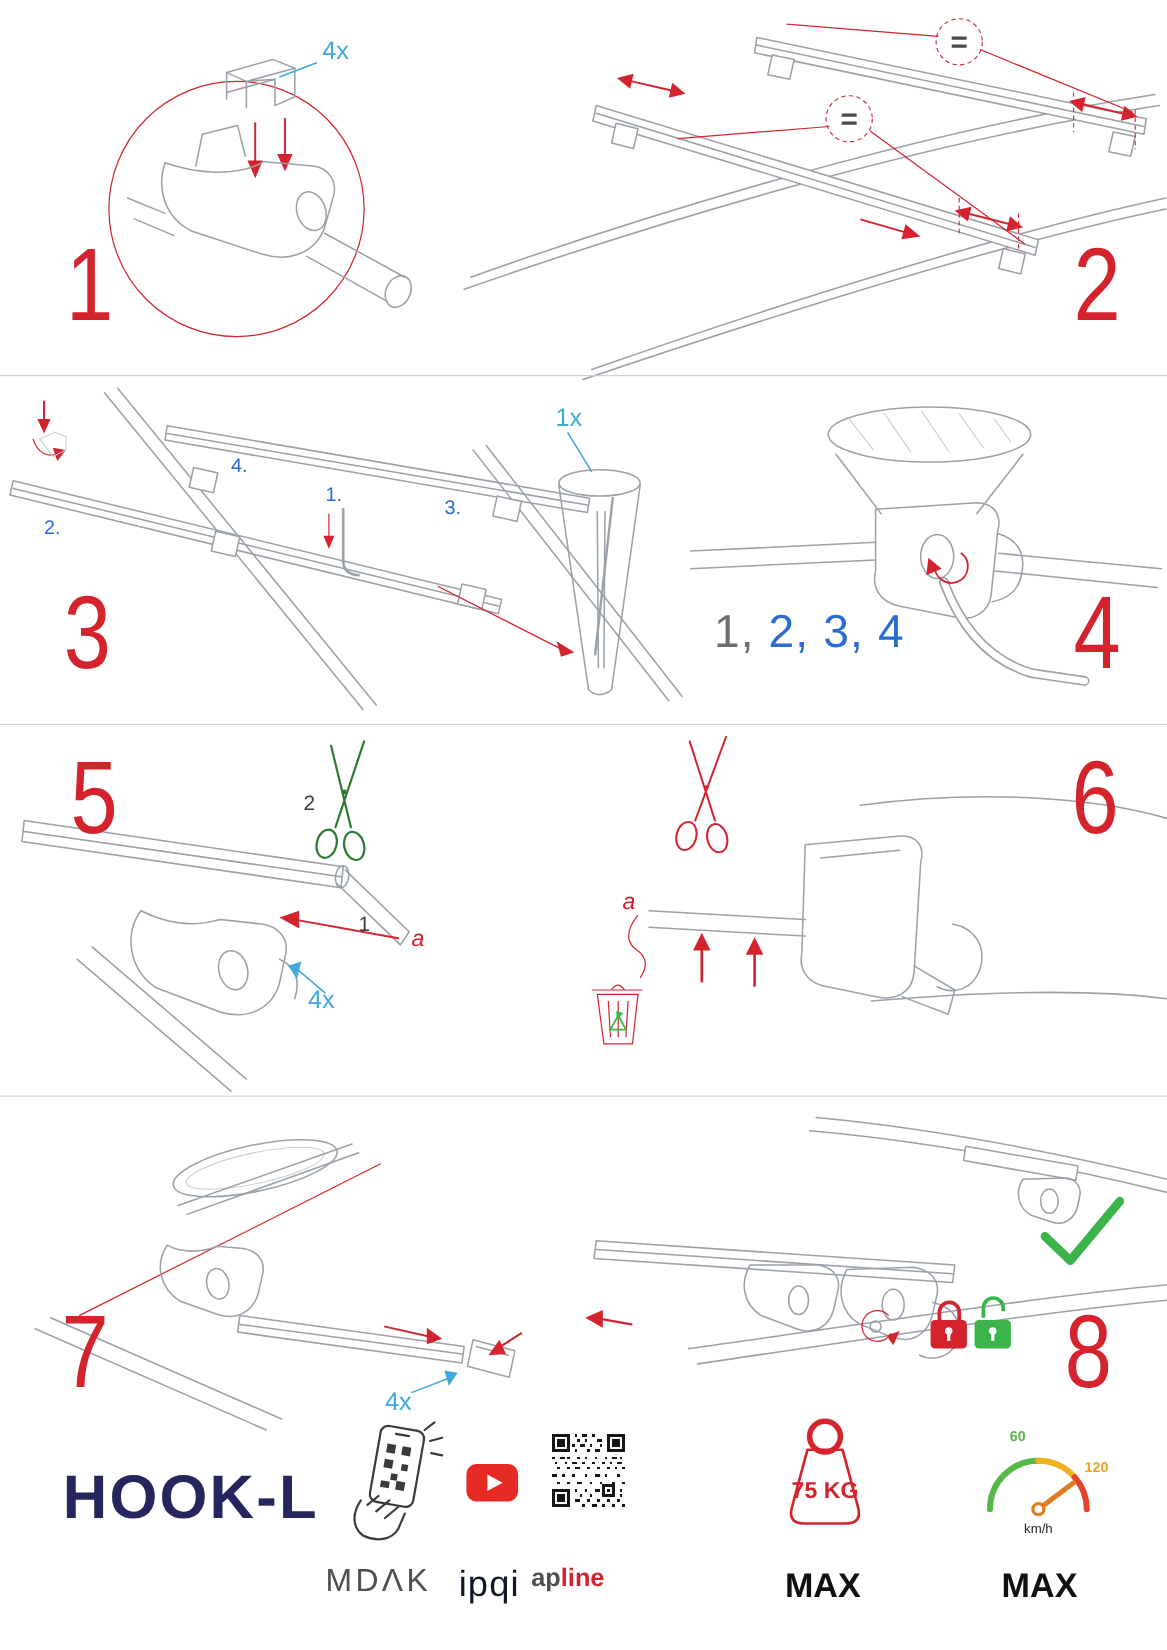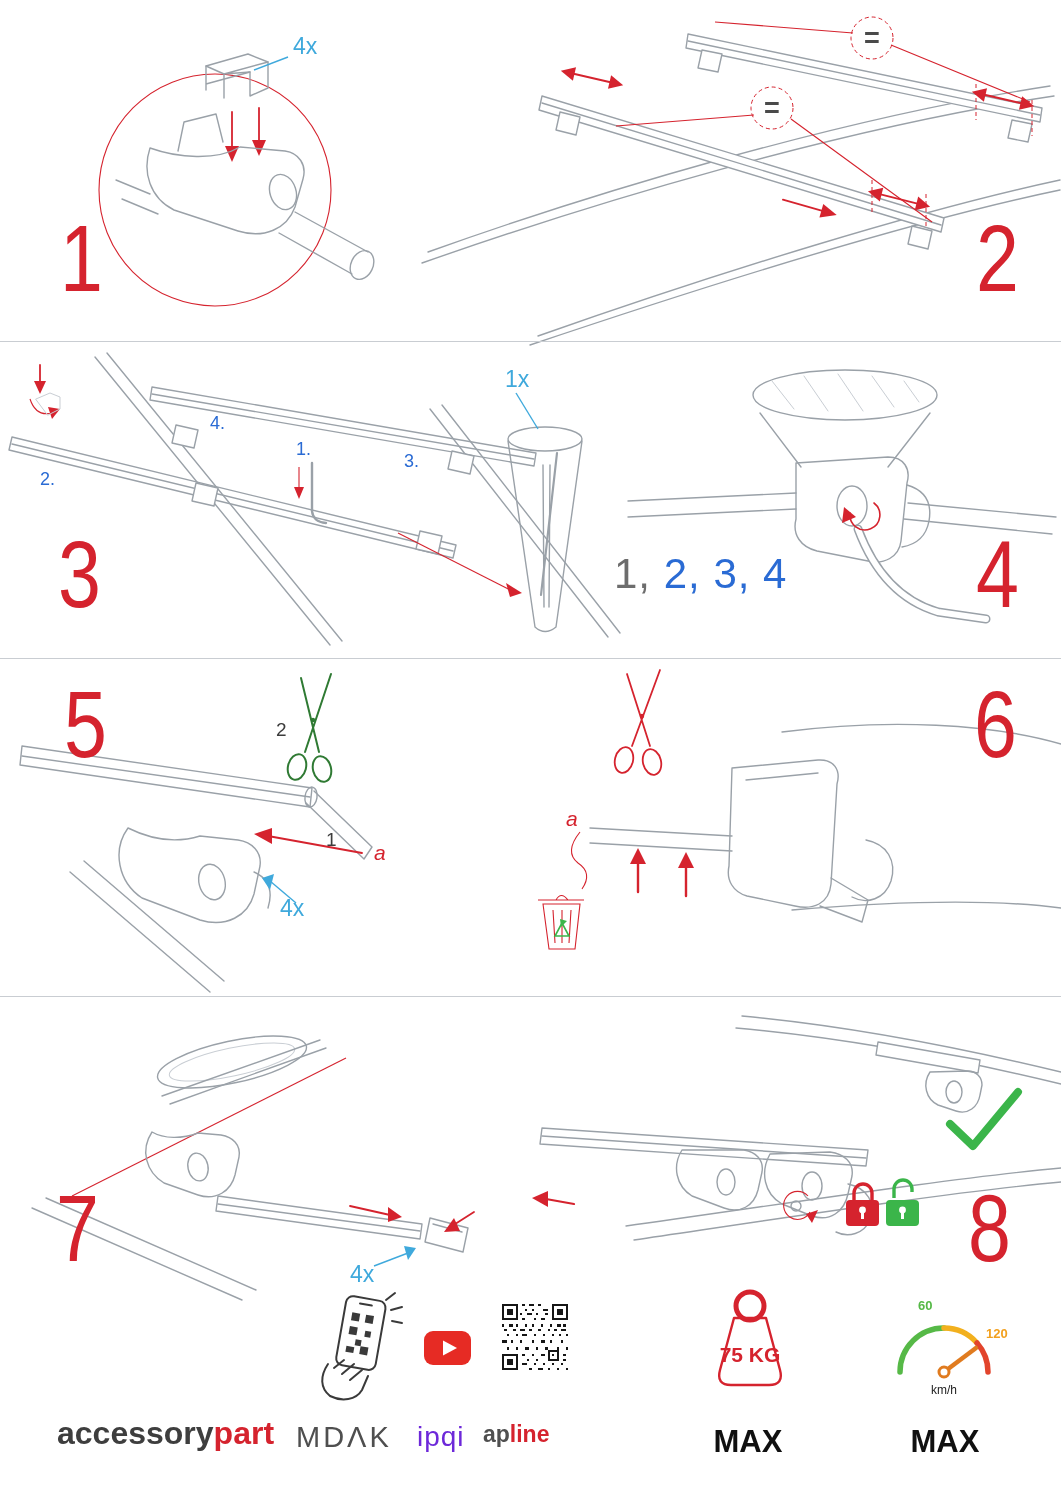--- a/index.html
+++ b/index.html
@@ -29,30 +29,30 @@
   .ytf{fill:var(--ytred)}
   
   text{font-family:"Liberation Sans",sans-serif}
   .txt-blue{fill:var(--blue);font-size:23px}
   .txt-deepblue{fill:var(--deepblue);font-size:18px}
   .txt-dark{fill:#3c3c3c;font-size:19px}
   .txt-red-a{fill:var(--red);font-size:21px;font-style:italic}
   .eqtxt{fill:#4a4a4a;font-size:27px;font-weight:bold}
   .wtxt{fill:var(--red);font-size:21px;font-weight:bold}
   
-  .seq{position:absolute;left:614px;top:550px;font-size:42px;letter-spacing:1px}
+  .seq{position:absolute;left:649px;top:550px;font-size:42px;letter-spacing:1px}
   .seq .done{color:#6d6d6d}
   .seq .todo{color:var(--deepblue)}
   
   .brand{position:absolute;left:57px;top:1330px;font-size:56px;font-weight:700;color:var(--navy);letter-spacing:2px;line-height:1.1}
   .brand-sub{position:absolute;left:57px;top:1416px;font-size:32px;font-weight:700;line-height:1.1}
   .brand-sub .g{color:#3e3e3e}
   .brand-sub .r{color:var(--red)}
   .logo-mdak{position:absolute;left:296px;top:1421px;font-size:29px;font-weight:400;color:#4f4f4f;letter-spacing:3px}
-  .logo-ipqi{position:absolute;left:417px;top:1421px;font-size:28px;font-weight:400;color:#6d28d9;letter-spacing:1px}
+  .logo-ipqi{position:absolute;left:417px;top:1421px;font-size:33px;font-weight:400;color:#0f172a;letter-spacing:1px}
   .logo-apline{position:absolute;left:483px;top:1421px;font-size:23px;font-weight:700}
   .logo-apline .g{color:#4f4f4f}
   .logo-apline .r{color:var(--red)}
   .max{position:absolute;font-size:31px;font-weight:700;color:#101010;text-align:center;width:120px;top:1424px}
 </style>
 </head>
 <body>
 
 <div id="page">
 
@@ -342,23 +342,21 @@
     </g>
     <g>
       <path d="M364,198 v-9 a9,9 0 0 1 18,0 v3" style="stroke:var(--green);stroke-width:3.4;fill:none"></path>
       <rect x="356" y="200" width="33" height="26" rx="4" class="grnf"></rect>
       <circle cx="372.5" cy="210" r="3.4" style="fill:#fff"></circle>
       <rect x="371" y="211" width="3" height="8" style="fill:#fff"></rect>
     </g>
   </svg>
   <div class="stepnum" style="left:968px;top:1182px">8</div>
 
-  <div class="brand-sub">
-    <span class="g">accessory</span><span class="r">part</span>
-  </div>
+  <div class="brand">HOOK-L</div>
 
   <svg class="panel" style="left:298px;top:1290px" width="110" height="112" viewBox="0 0 110 112">
     <g style="stroke:#3a3a3a;fill:none;stroke-width:2;stroke-linecap:round">
       <g transform="rotate(10 62 48)">
         <rect x="42" y="8" width="40" height="70" rx="7" style="fill:#fff"></rect>
         <line x1="56" y1="14" x2="68" y2="14"></line>
         <g style="fill:#3a3a3a;stroke:none">
           <rect x="50" y="24" width="8" height="8"></rect>
           <rect x="64" y="24" width="8" height="8"></rect>
           <rect x="50" y="38" width="8" height="8"></rect>

